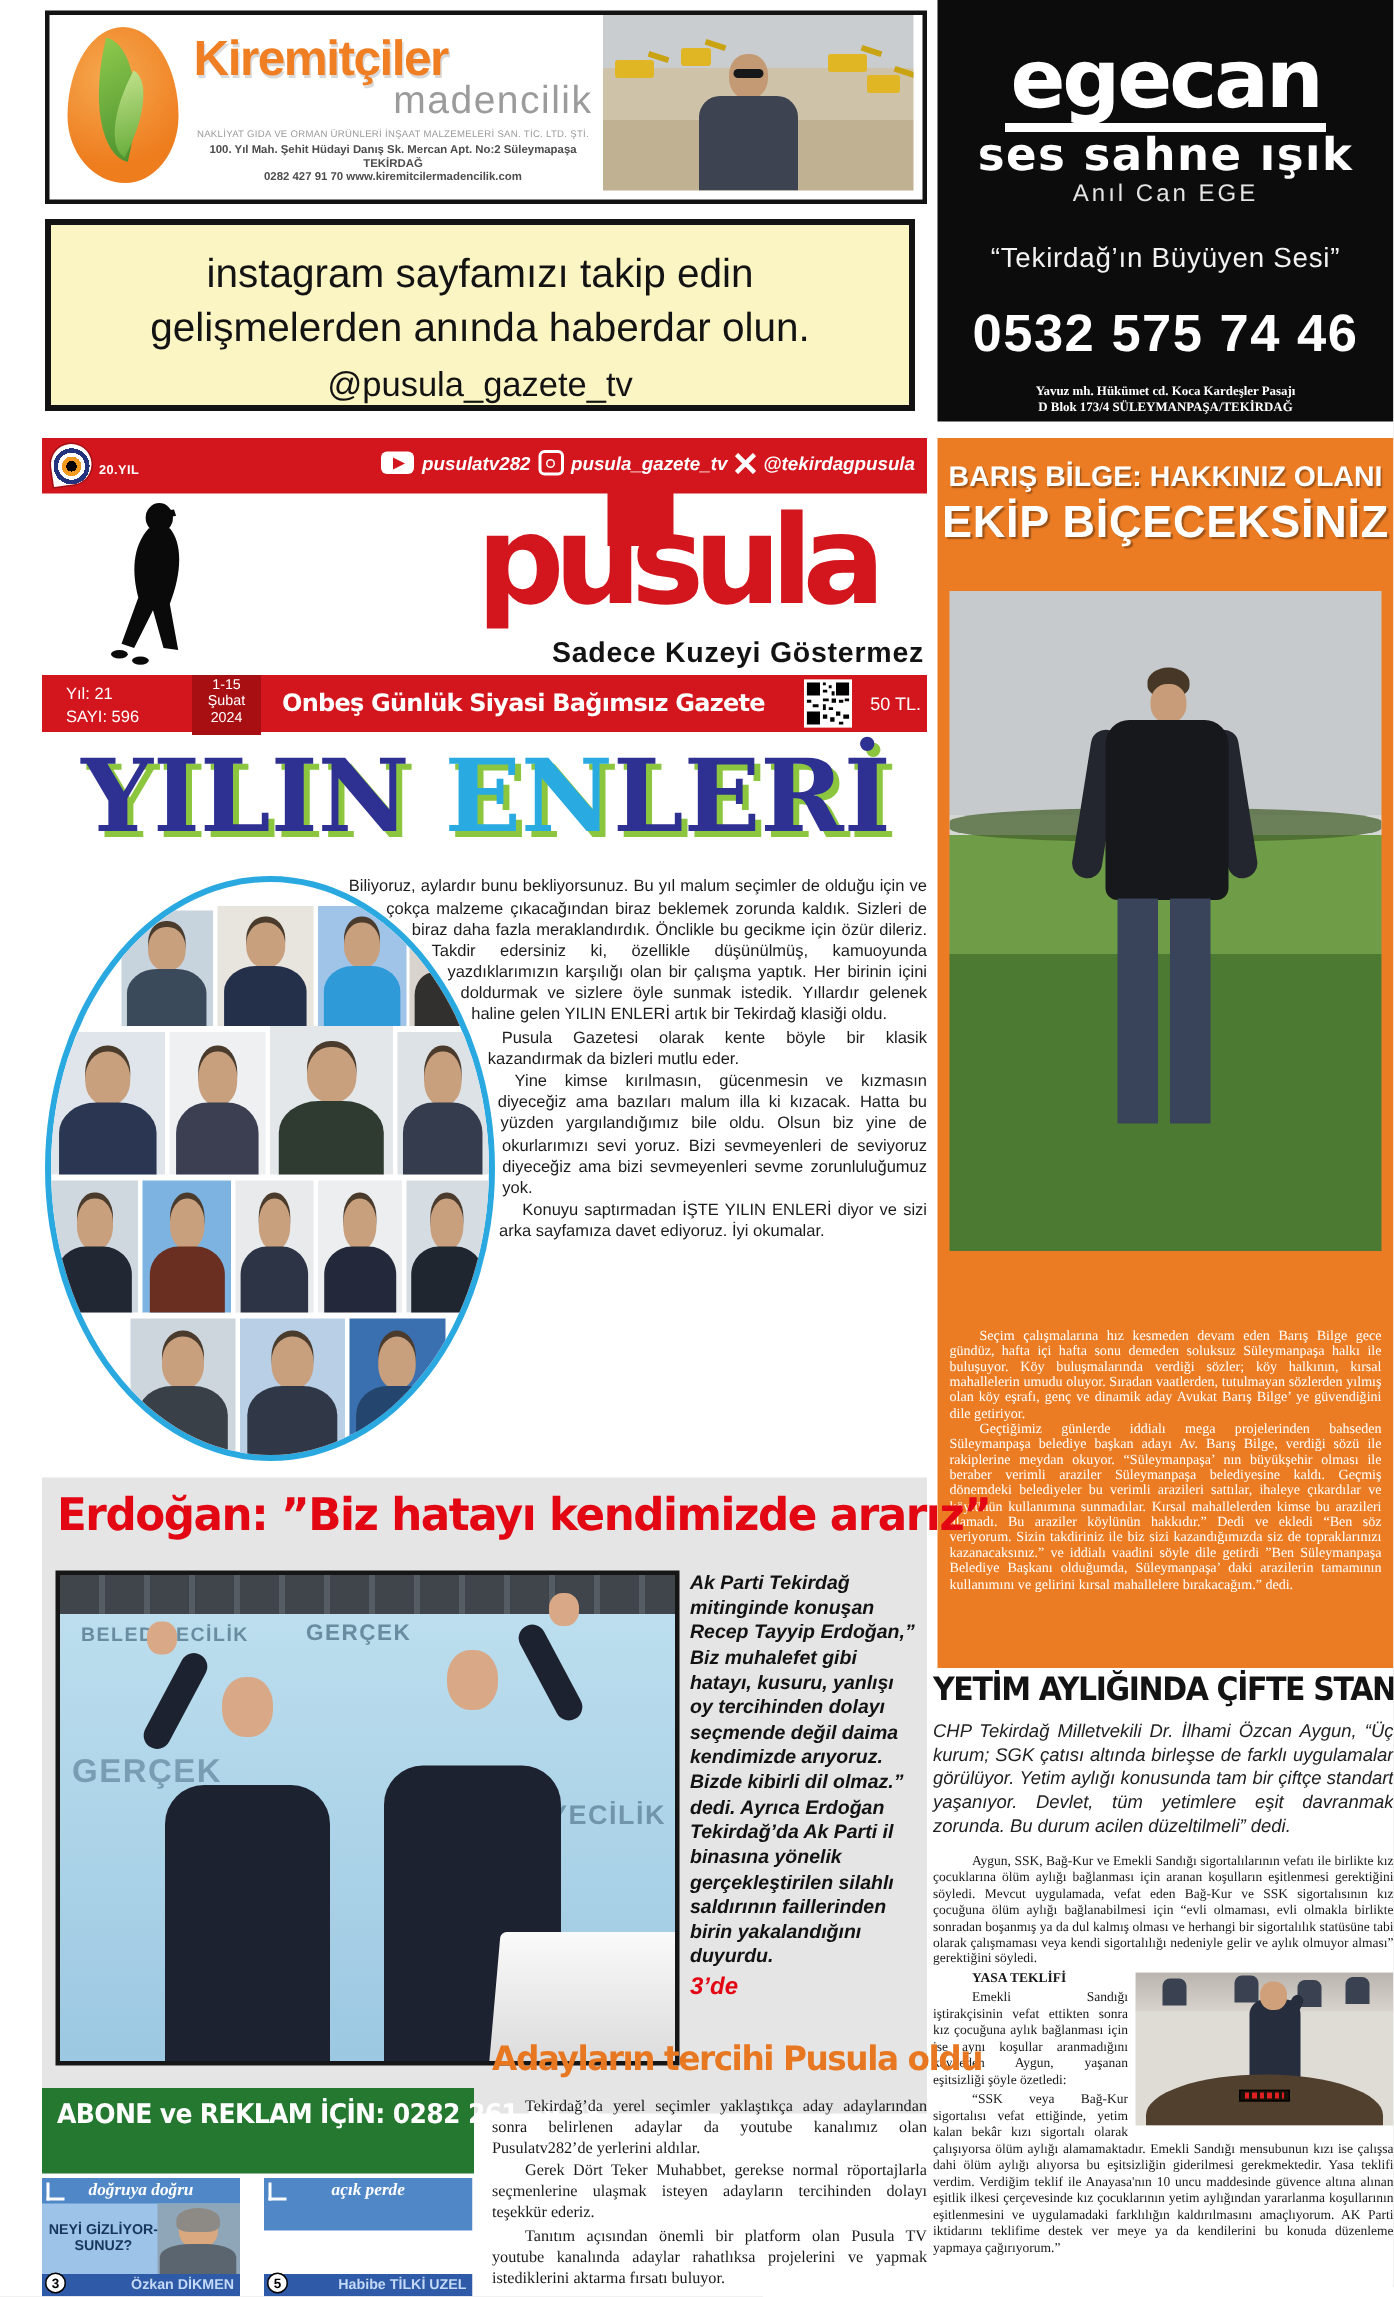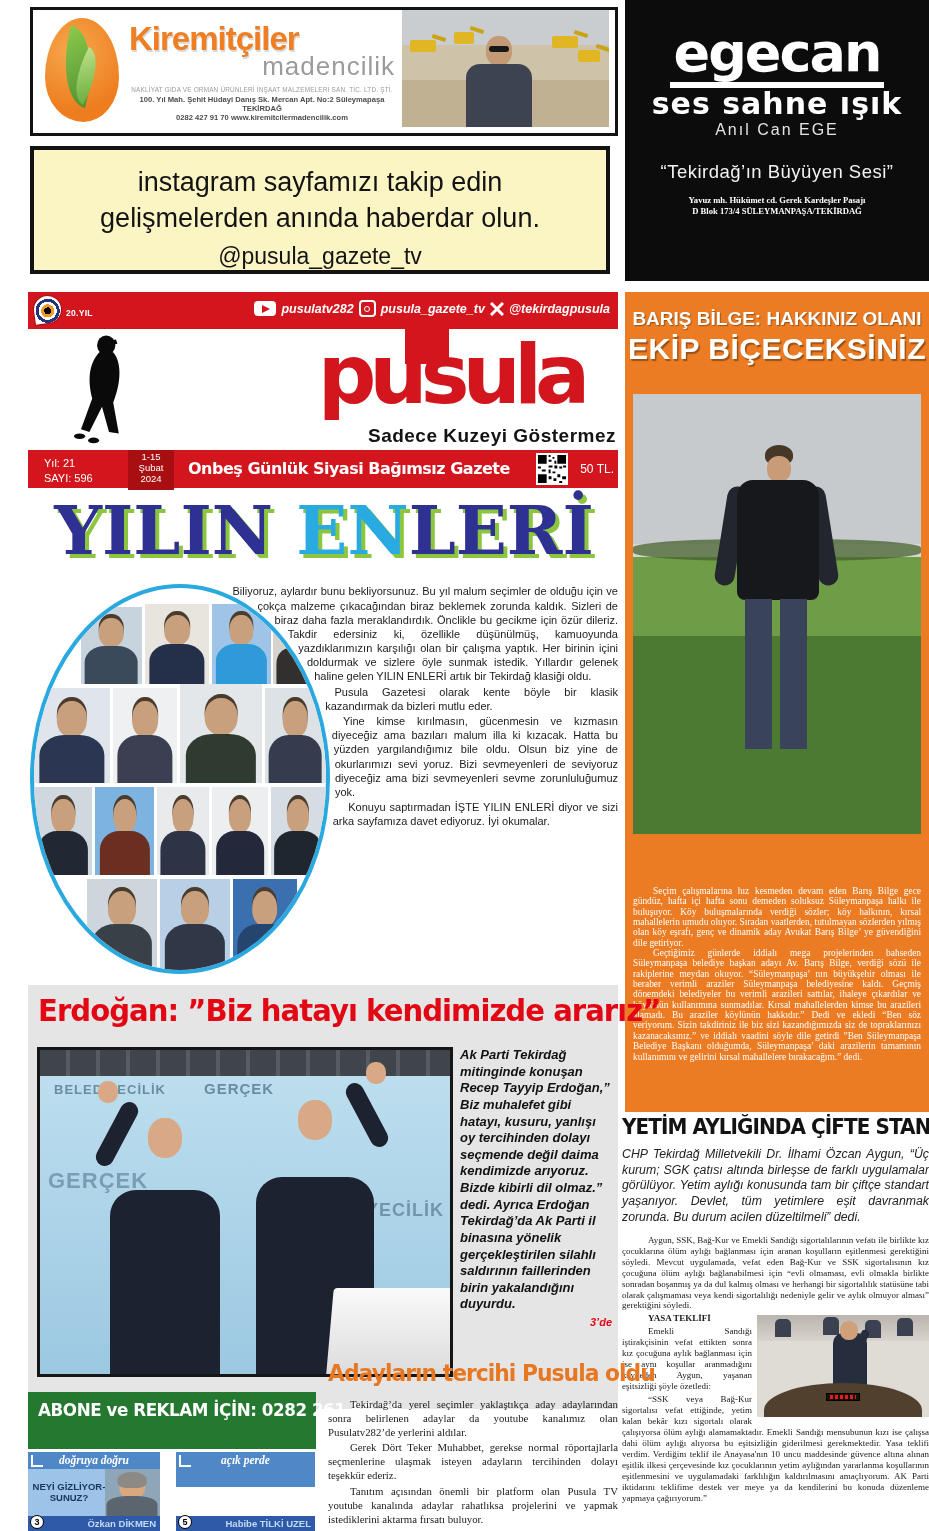--- a/index.html
+++ b/index.html
@@ -106,21 +106,21 @@
   .er-photo{left:9px;top:62px;width:410px;height:324px;border:3px solid #161616;background:linear-gradient(#bfe0ef,#9cc8e2);overflow:hidden}
   .er-truss{position:absolute;left:0;top:0;width:100%;height:26px;background:repeating-linear-gradient(90deg,#40454c 0 26px,#565c64 26px 30px)}
   .er-ban{position:absolute;color:#274a63;font-weight:bold;opacity:.55;letter-spacing:1px}
   .er-man{position:absolute;bottom:0}
   .er-body{position:absolute;left:50%;transform:translateX(-50%);bottom:0;width:100%;height:66%;background:#1d2230;border-radius:26px 26px 0 0}
   .er-headc{position:absolute;left:50%;transform:translateX(-50%);top:8%;width:34px;height:40px;background:#d9a886;border-radius:46%}
   .er-armL{position:absolute;width:18px;height:70px;background:#1d2230;border-radius:9px}
   .er-hand{position:absolute;width:20px;height:22px;background:#d9a886;border-radius:45%}
   .er-podium{position:absolute;right:-6px;bottom:0;width:126px;height:86px;background:linear-gradient(#fafafa,#dcdcdc);transform:skewX(-5deg);border-radius:4px 4px 0 0}
   .er-text{left:432px;top:62px;width:152px;font-size:13px;font-weight:bold;font-style:italic;line-height:1.28;color:#121212}
-  .er-ref{text-align:right;color:#e30613;font-size:11px;font-weight:bold;margin-top:2px}
+  .er-ref{text-align:left;color:#e30613;font-size:16px;font-weight:bold;margin-top:2px}
 
   
   #yetim{left:622px;top:1114px;width:307px;height:417px}
   .yt-head{font-size:21.5px;font-weight:bold;color:#131313;transform:scaleX(.93);transform-origin:left;white-space:nowrap;
            font-family:"DejaVu Sans",sans-serif;letter-spacing:-1px}
   .yt-lead{margin-top:8px;font-size:12.3px;font-style:italic;line-height:1.28;color:#222}
   .yt-body{margin-top:9px;font-size:9px;line-height:1.22;color:#1a1a1a}
   .yt-body p{margin:0 0 2px 0;text-indent:26px}
   .yt-sub{text-indent:26px;font-weight:bold}
   .yt-photo{float:right;width:172px;height:102px;margin:2px 0 3px 5px;background:#dfdbd5;position:relative;overflow:hidden}
@@ -188,22 +188,23 @@
         <span class="kir-man-glasses"></span>
         <span class="kir-man-body"></span>
     </div>
   </div>
 
   <div id="ad-ege" class="abs">
     <div><span class="ege-brand">egecan</span></div>
     <div class="ege-sub">ses sahne ışık</div>
     <div class="ege-name">Anıl Can EGE</div>
     <div class="ege-slogan">“Tekirdağ’ın Büyüyen Sesi”</div>
+    <div class="ege-phone">0532 575 74 46</div>
     <div class="ege-addr">
-      <div>Yavuz mh. Hükümet cd. Gerek Kardeşler Pasajı</div>
+      <div>Yavuz mh. Hükümet cd. Koca Kardeşler Pasajı</div>
       <div>D Blok 173/4 SÜLEYMANPAŞA/TEKİRDAĞ</div>
     </div>
   </div>
 
   <div id="insta" class="abs">
     <div class="insta-l">instagram sayfamızı takip edin</div>
     <div class="insta-l" style="margin-top:0">gelişmelerden anında haberdar olun.</div>
     <div class="insta-h">@pusula_gazete_tv</div>
   </div>
 

